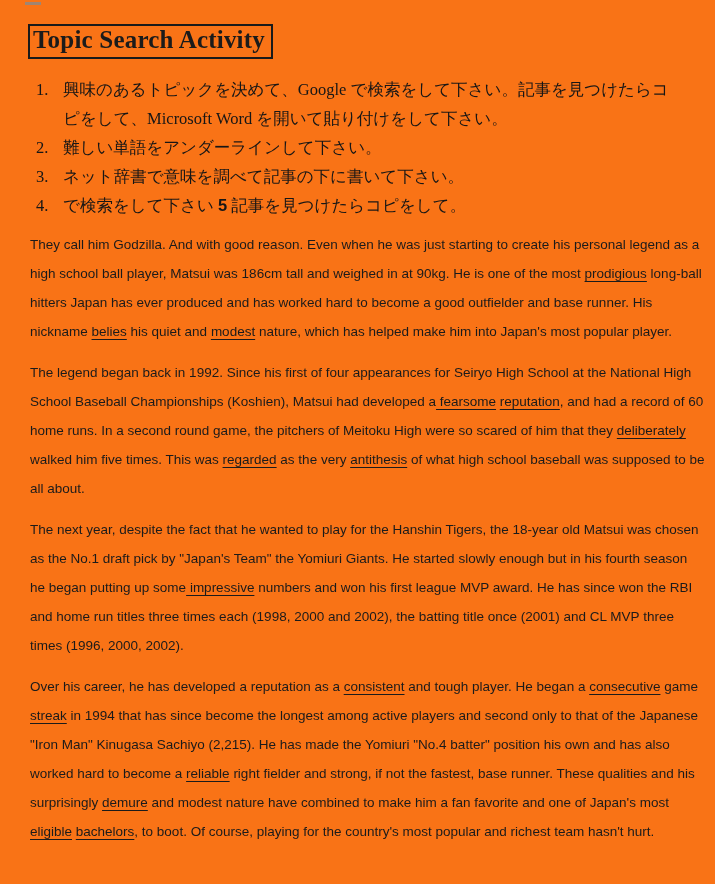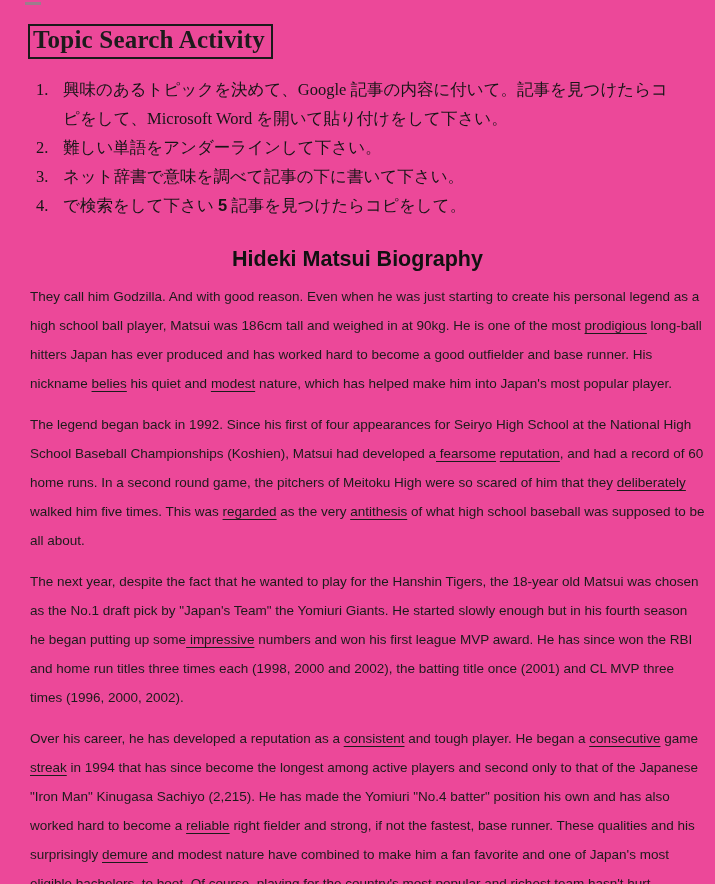--- a/index.html
+++ b/index.html
@@ -4,21 +4,21 @@
 <style>
   html, body {
     margin: 0;
     padding: 0;
     background: #ffffff;
   }
   .page {
     position: relative;
     width: 715px;
     height: 884px;
-    background: #ec4899;
+    background: #f97316;
     overflow: hidden;
     color: #1b1b1b;
   }
   .scan-artifact {
     position: absolute;
     left: 25px;
     top: 2px;
     width: 16px;
     height: 3px;
     background: #8a8a8a;
@@ -89,37 +89,36 @@
 
 <div class="page">
 
   <div class="scan-artifact"></div>
 
   <h1 class="title-box">Topic Search Activity</h1>
 
   <ol class="instructions">
     <li>
       <span class="inum">1.</span>
-      <span class="itext"><span>興味のあるトピックを決めて、Google 記事の内容に付いて。記事を見つけたらコピをして、Microsoft Word を開いて貼り付けをして下さい。</span></span>
+      <span class="itext"><span>興味のあるトピックを決めて、Google で検索をして下さい。記事を見つけたらコピをして、Microsoft Word を開いて貼り付けをして下さい。</span></span>
     </li>
     <li>
       <span class="inum">2.</span>
       <span class="itext"><span>難しい単語をアンダーラインして下さい。</span></span>
     </li>
     <li>
       <span class="inum">3.</span>
       <span class="itext"><span>ネット辞書で意味を調べて記事の下に書いて下さい。</span></span>
     </li>
     <li>
       <span class="inum">4.</span>
       <span class="itext"><span>で検索をして下さい </span><span class="b">5</span><span> 記事を見つけたらコピをして。</span></span>
     </li>
   </ol>
 
-  <h2 class="article-heading">Hideki Matsui Biography</h2>
 
   <div class="article">
     <p><span>They call him Godzilla. And with good reason. Even when he was just starting to create his personal legend as a high school ball player, Matsui was 186cm tall and weighed in at 90kg. He is one of the most </span><span class="u">prodigious</span><span> long-ball hitters Japan has ever produced and has worked hard to become a good outfielder and base runner. His nickname </span><span class="u">belies</span><span> his quiet and </span><span class="u">modest</span><span> nature, which has helped make him into Japan's most popular player.</span></p>
     <p><span>The legend began back in 1992. Since his first of four appearances for Seiryo High School at the National High School Baseball Championships (Koshien), Matsui had developed a</span><span class="u"> fearsome</span><span> </span><span class="u">reputation</span><span>, and had a record of 60 home runs. In a second round game, the pitchers of Meitoku High were so scared of him that they </span><span class="u">deliberately</span><span> walked him five times. This was </span><span class="u">regarded</span><span> as the very </span><span class="u">antithesis</span><span> of what high school baseball was supposed to be all about.</span></p>
     <p><span>The next year, despite the fact that he wanted to play for the Hanshin Tigers, the 18-year old Matsui was chosen as the No.1 draft pick by "Japan's Team" the Yomiuri Giants. He started slowly enough but in his fourth season he began putting up some</span><span class="u"> impressive</span><span> numbers and won his first league MVP award. He has since won the RBI and home run titles three times each (1998, 2000 and 2002), the batting title once (2001) and CL MVP three times (1996, 2000, 2002).</span></p>
     <p><span>Over his career, he has developed a reputation as a </span><span class="u">consistent</span><span> and tough player. He began a </span><span class="u">consecutive</span><span> game </span><span class="u">streak</span><span> in 1994 that has since become the longest among active players and second only to that of the Japanese "Iron Man" Kinugasa Sachiyo (2,215). He has made the Yomiuri "No.4 batter" position his own and has also worked hard to become a </span><span class="u">reliable</span><span> right fielder and strong, if not the fastest, base runner. These qualities and his surprisingly </span><span class="u">demure</span><span> and modest nature have combined to make him a fan favorite and one of Japan's most </span><span class="u">eligible</span><span> </span><span class="u">bachelors</span><span>, to boot. Of course, playing for the country's most popular and richest team hasn't hurt.</span></p>
   </div>
 
 </div>
 

